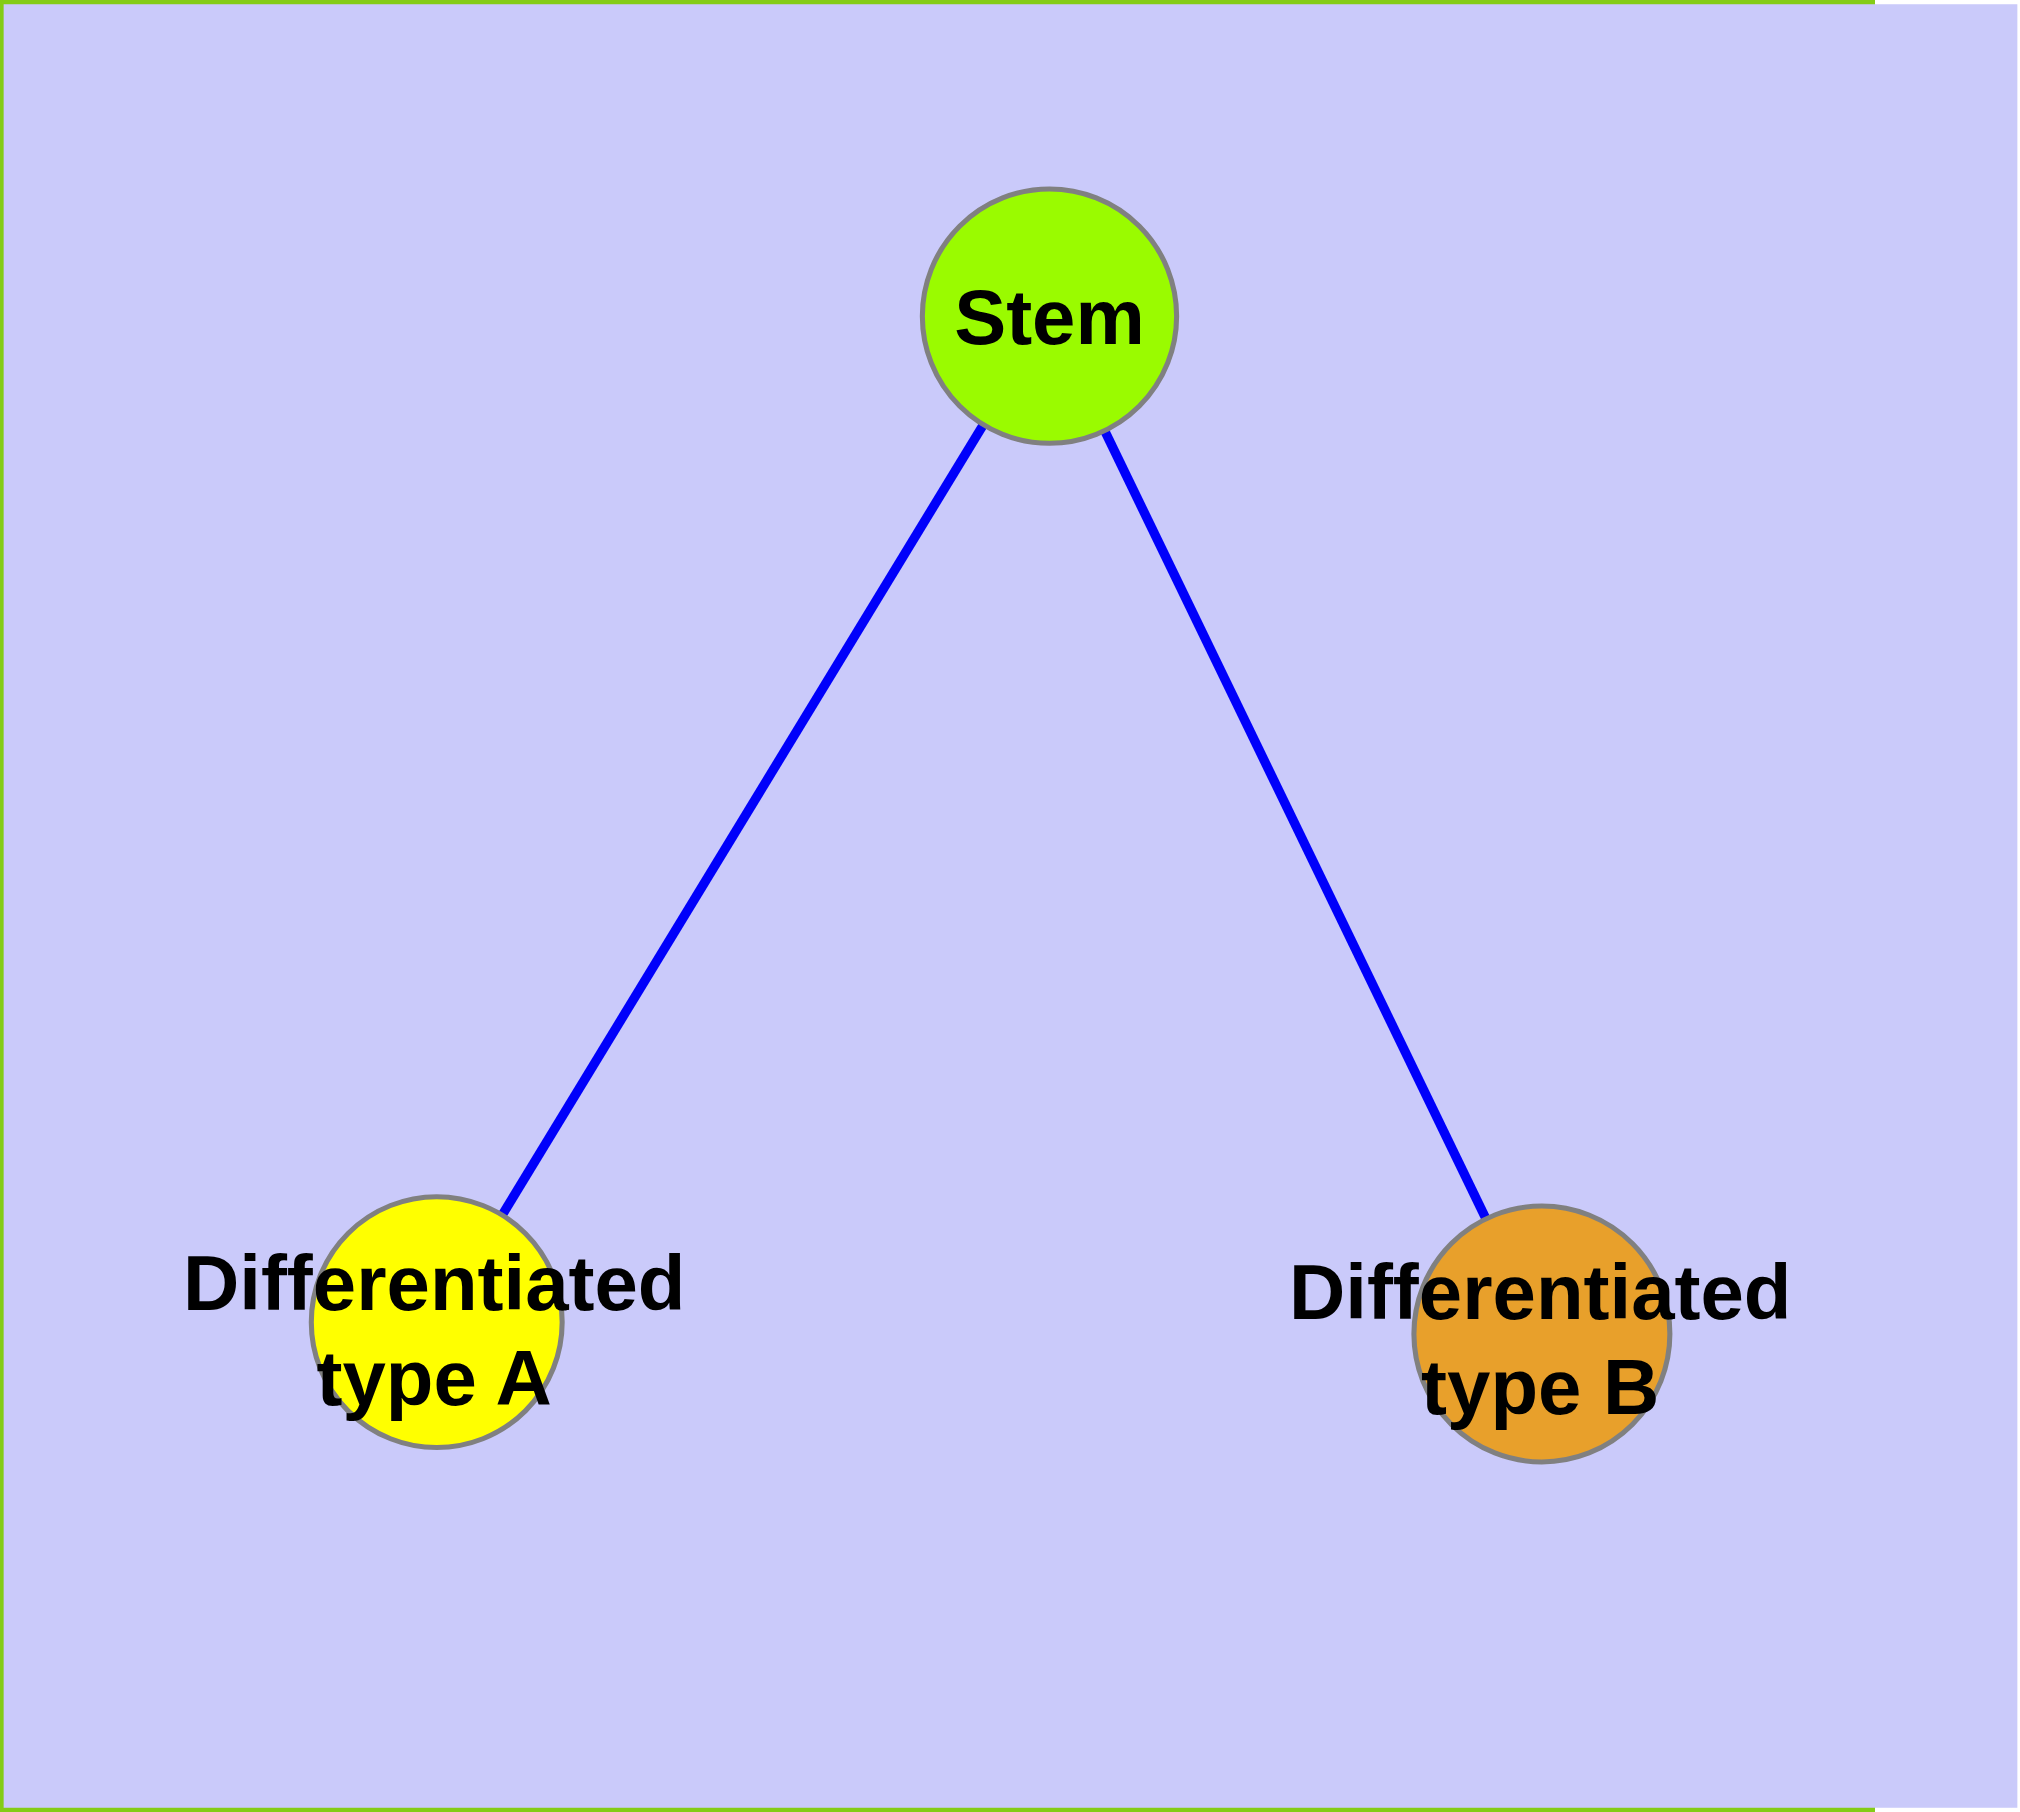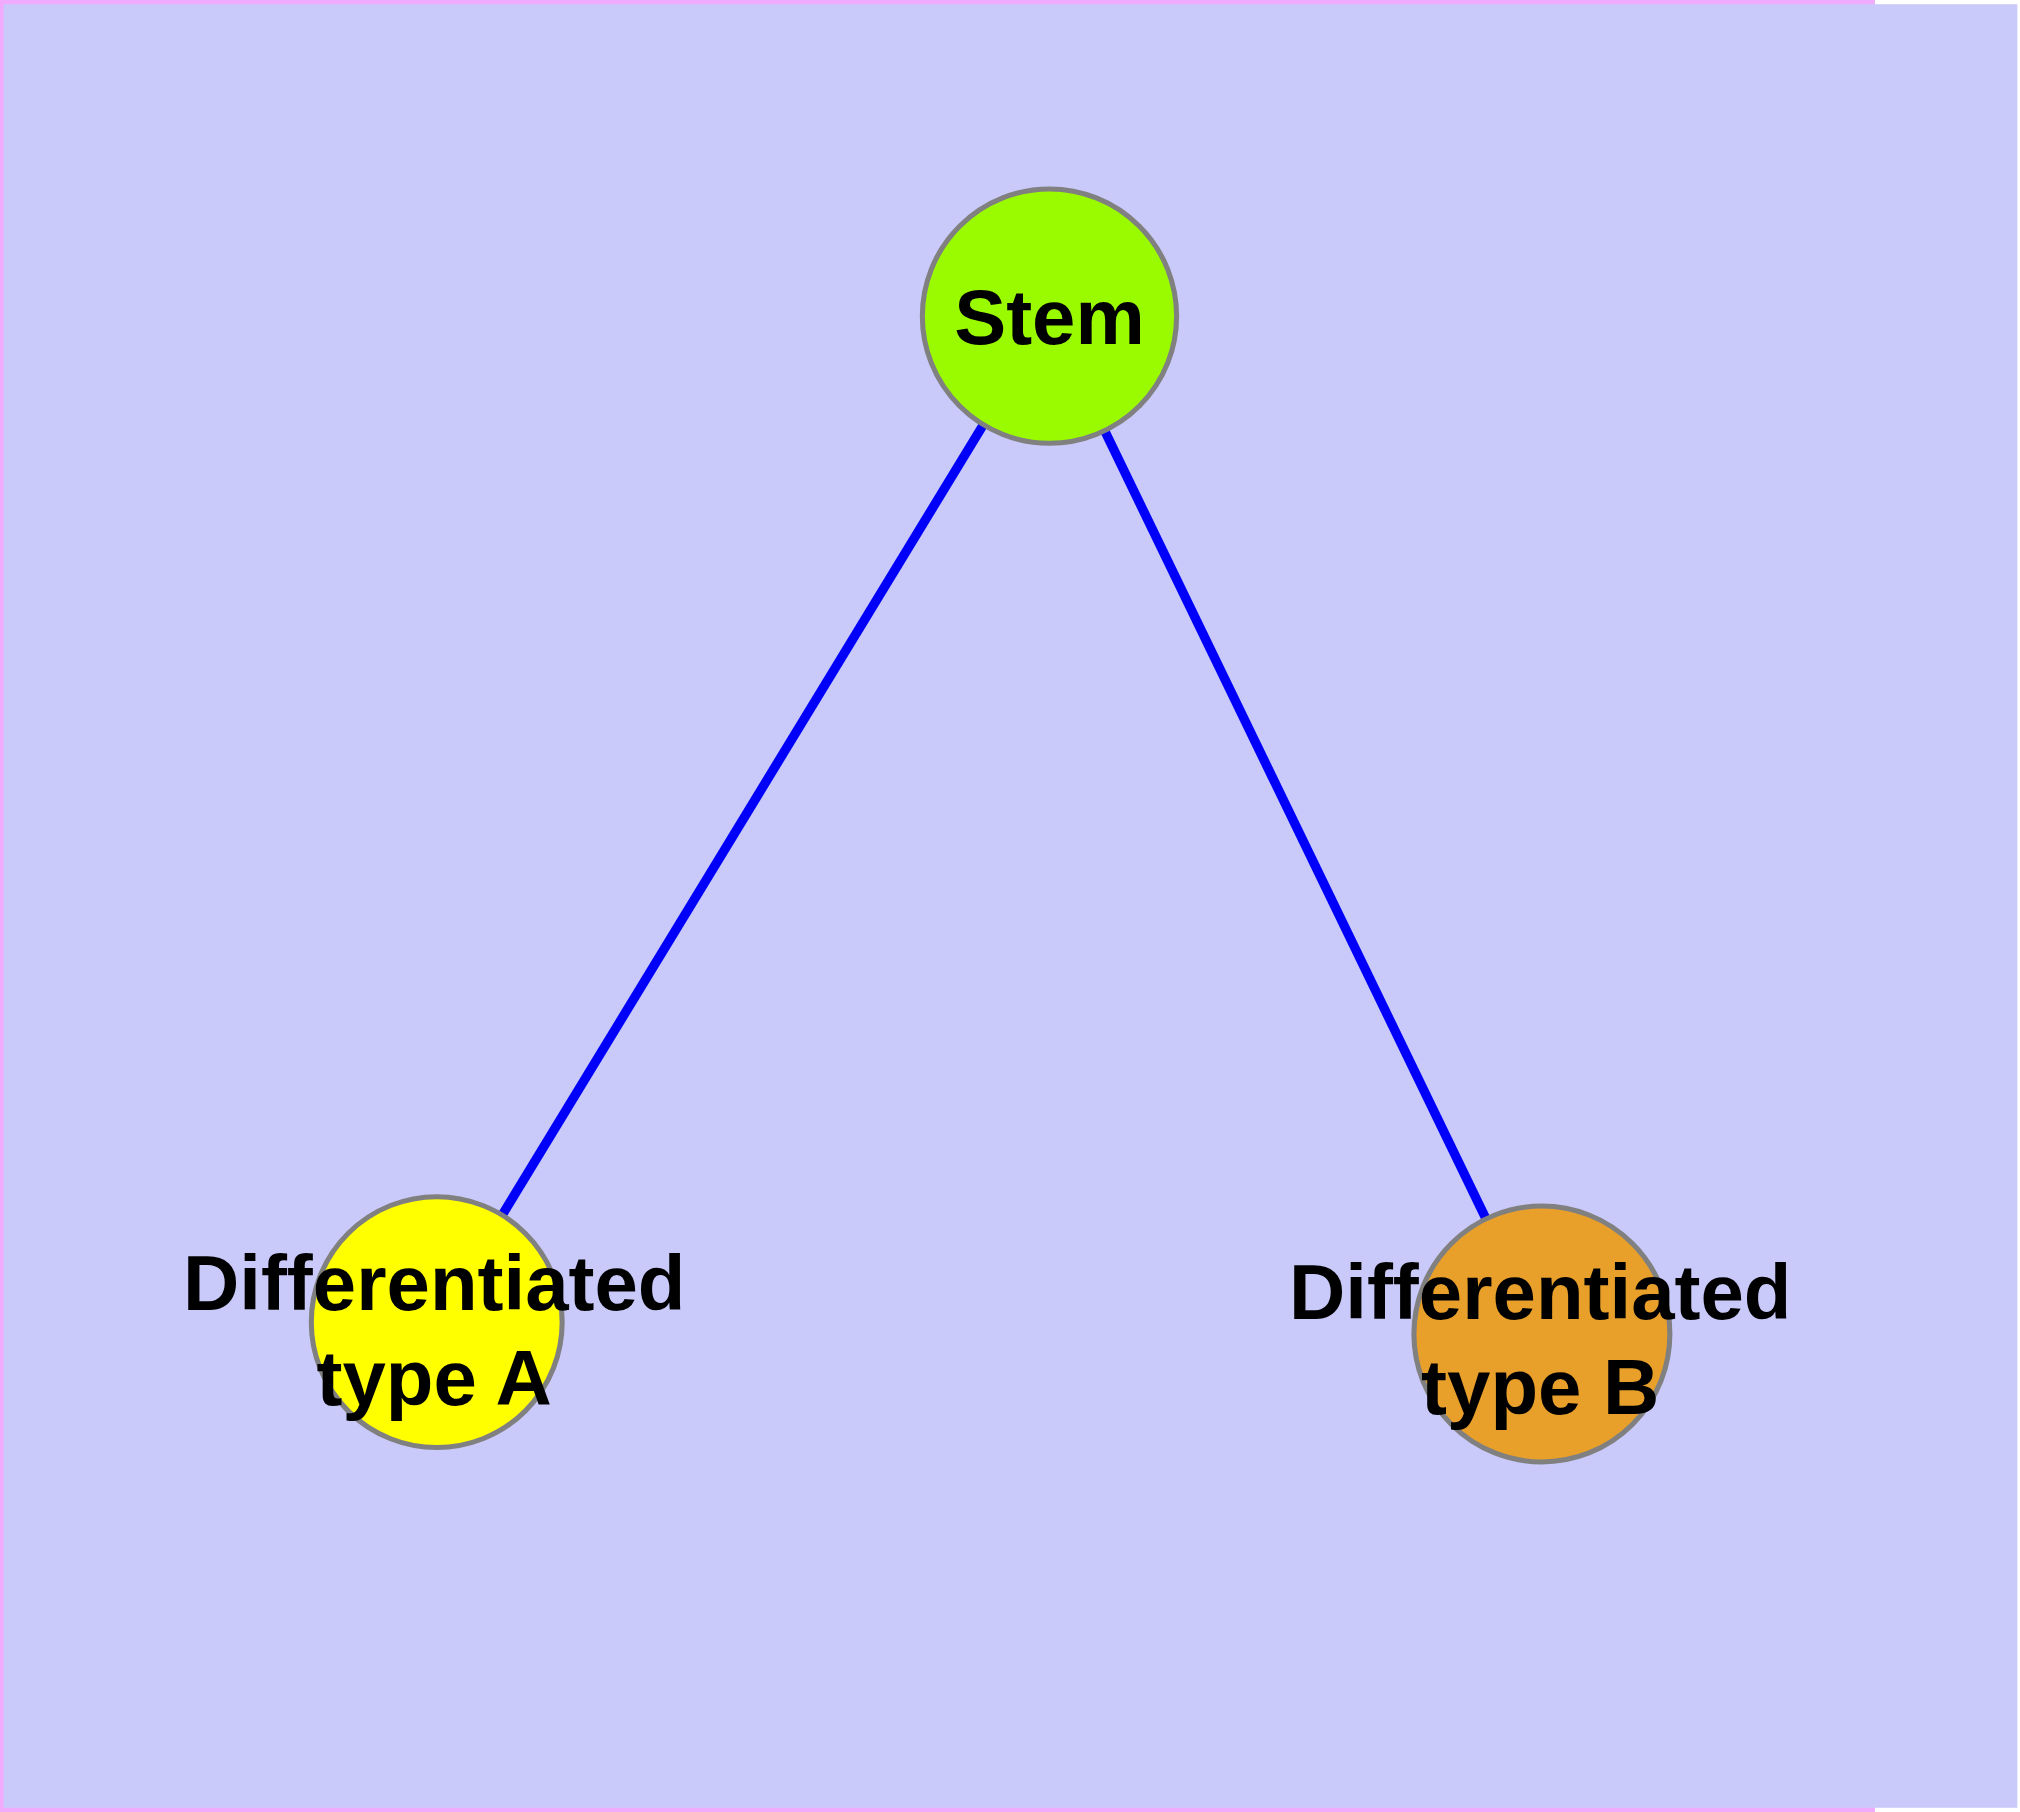--- a/index.html
+++ b/index.html
@@ -8,21 +8,21 @@
     background: #ffffff;
     width: 2021px;
     height: 1812px;
     overflow: hidden;
     font-family: "Liberation Sans", sans-serif;
   }
   .stage {
     position: relative;
     width: 1875px;
     height: 1812px;
-    background: #f0abfc;
+    background: #84cc16;
   }
   svg.graph {
     position: absolute;
     left: 0;
     top: 0;
     display: block;
   }
   .node-circle {
     stroke: #808080;
     stroke-width: 6;

